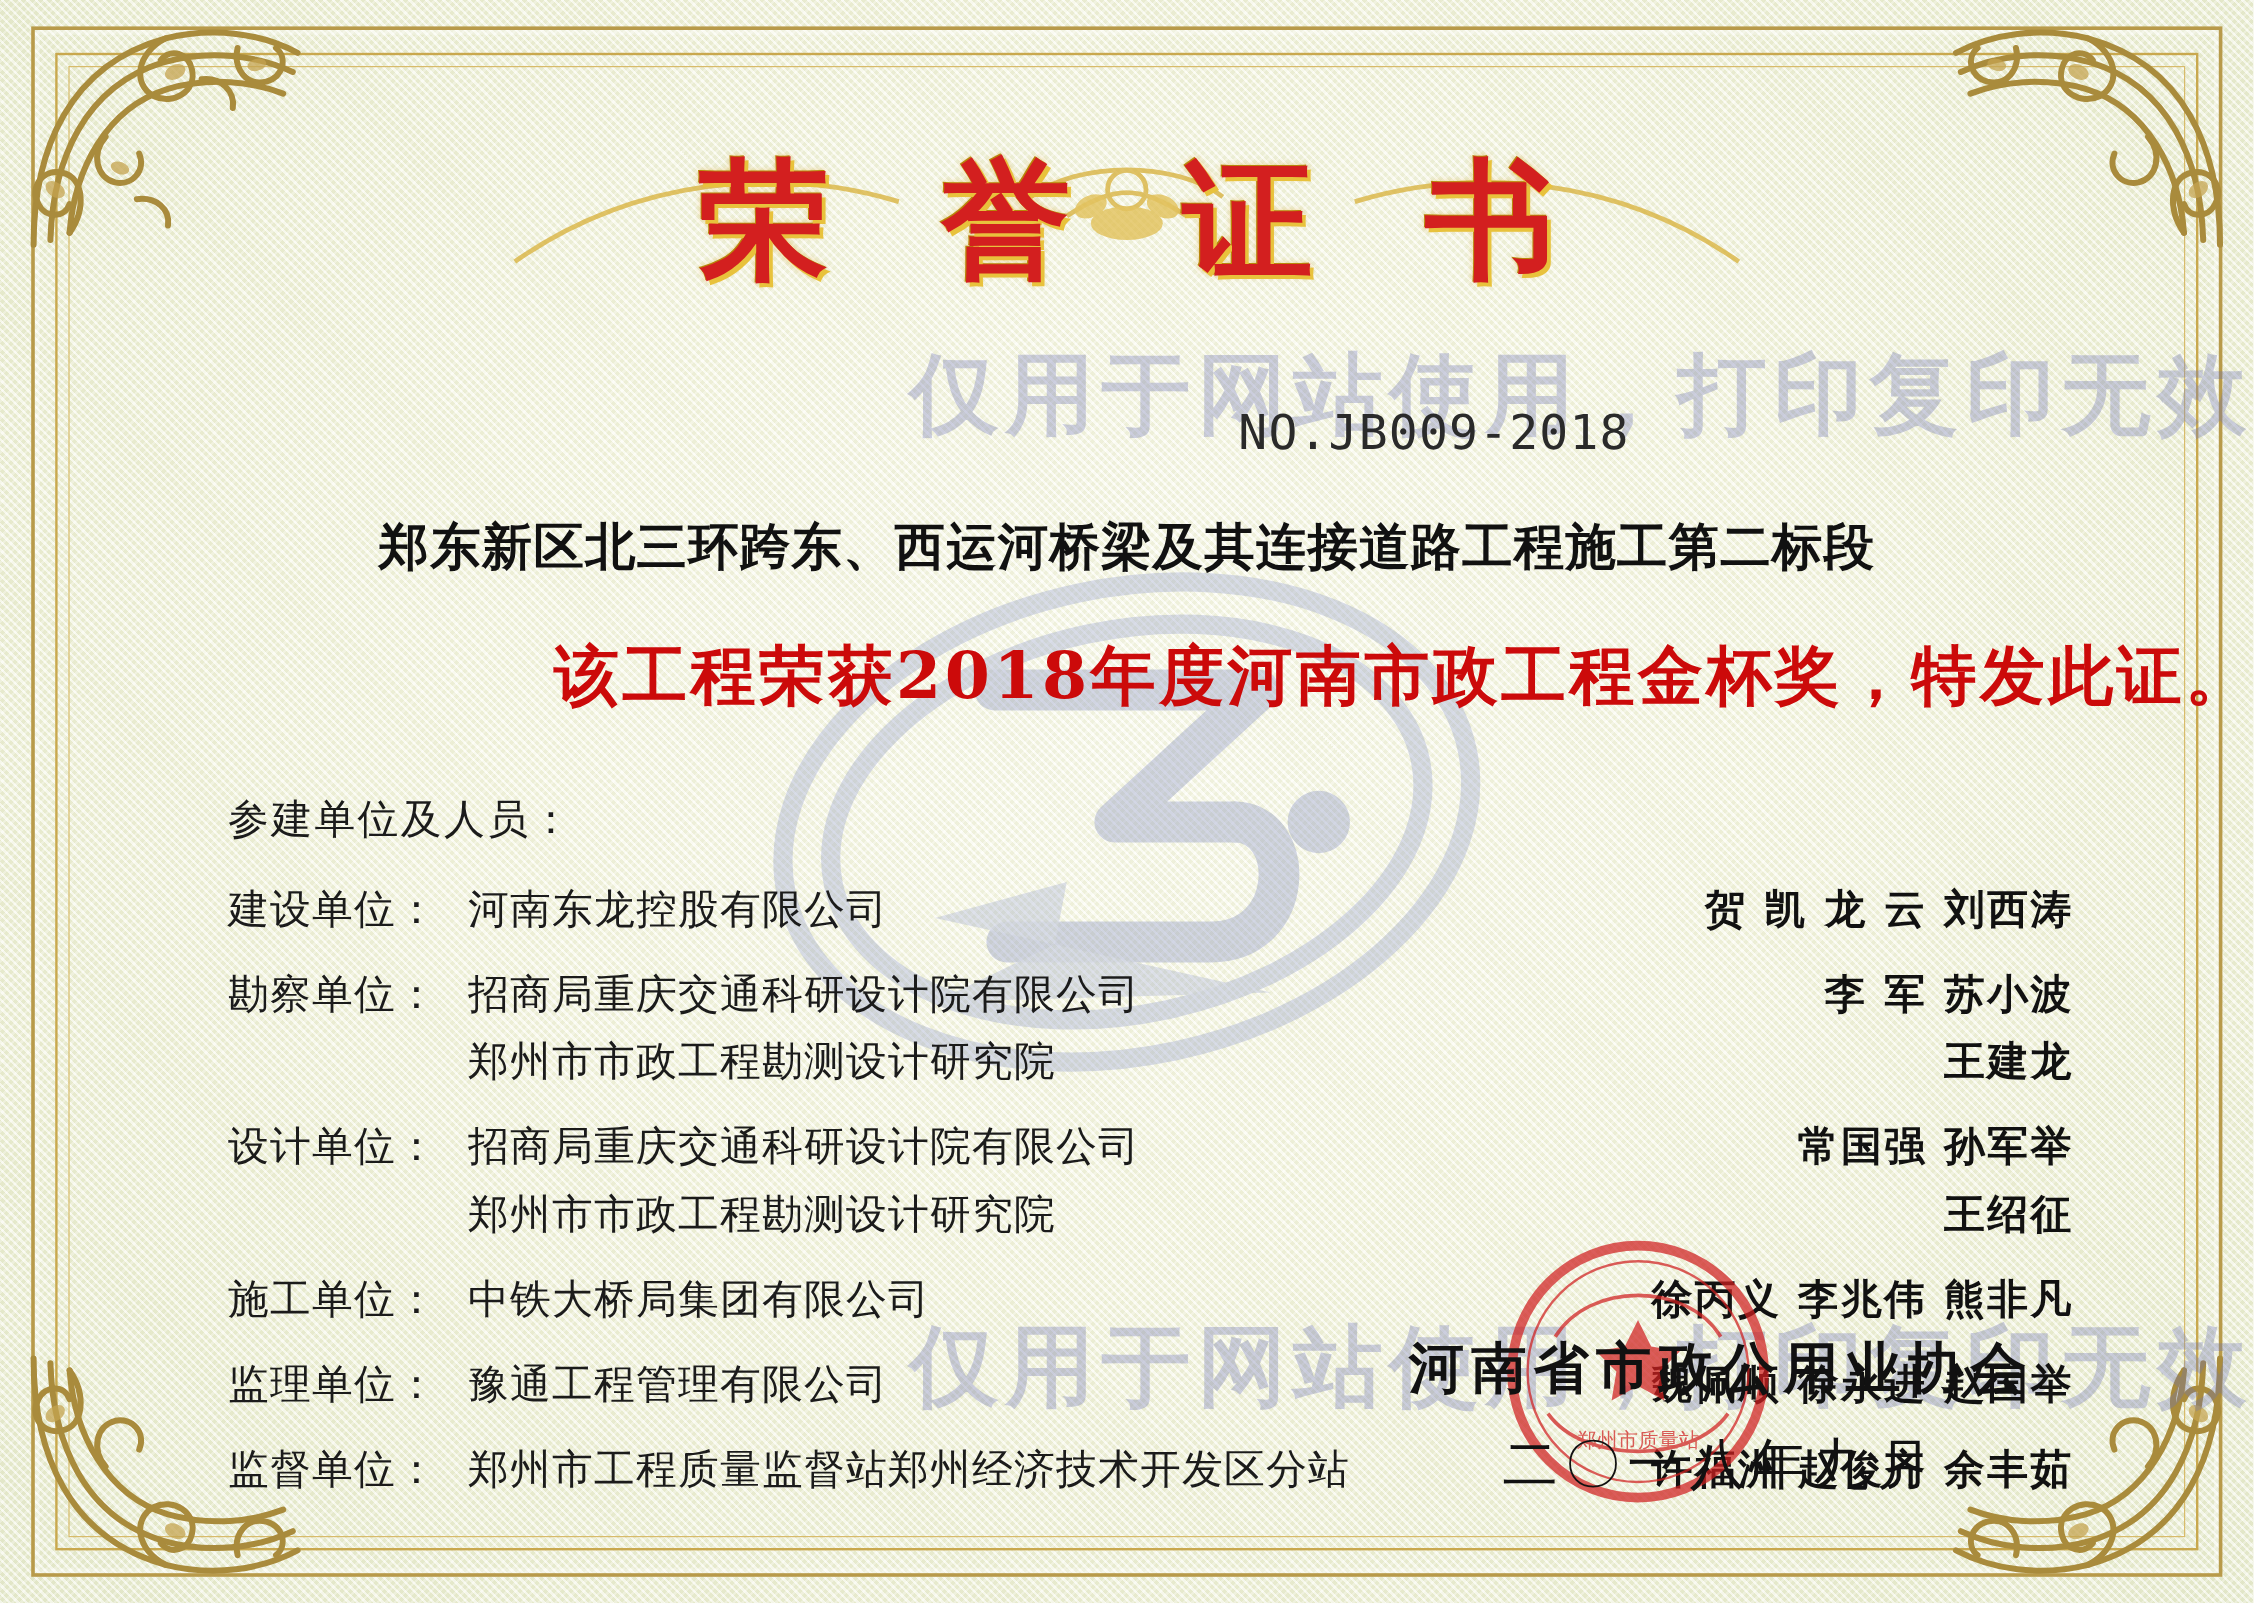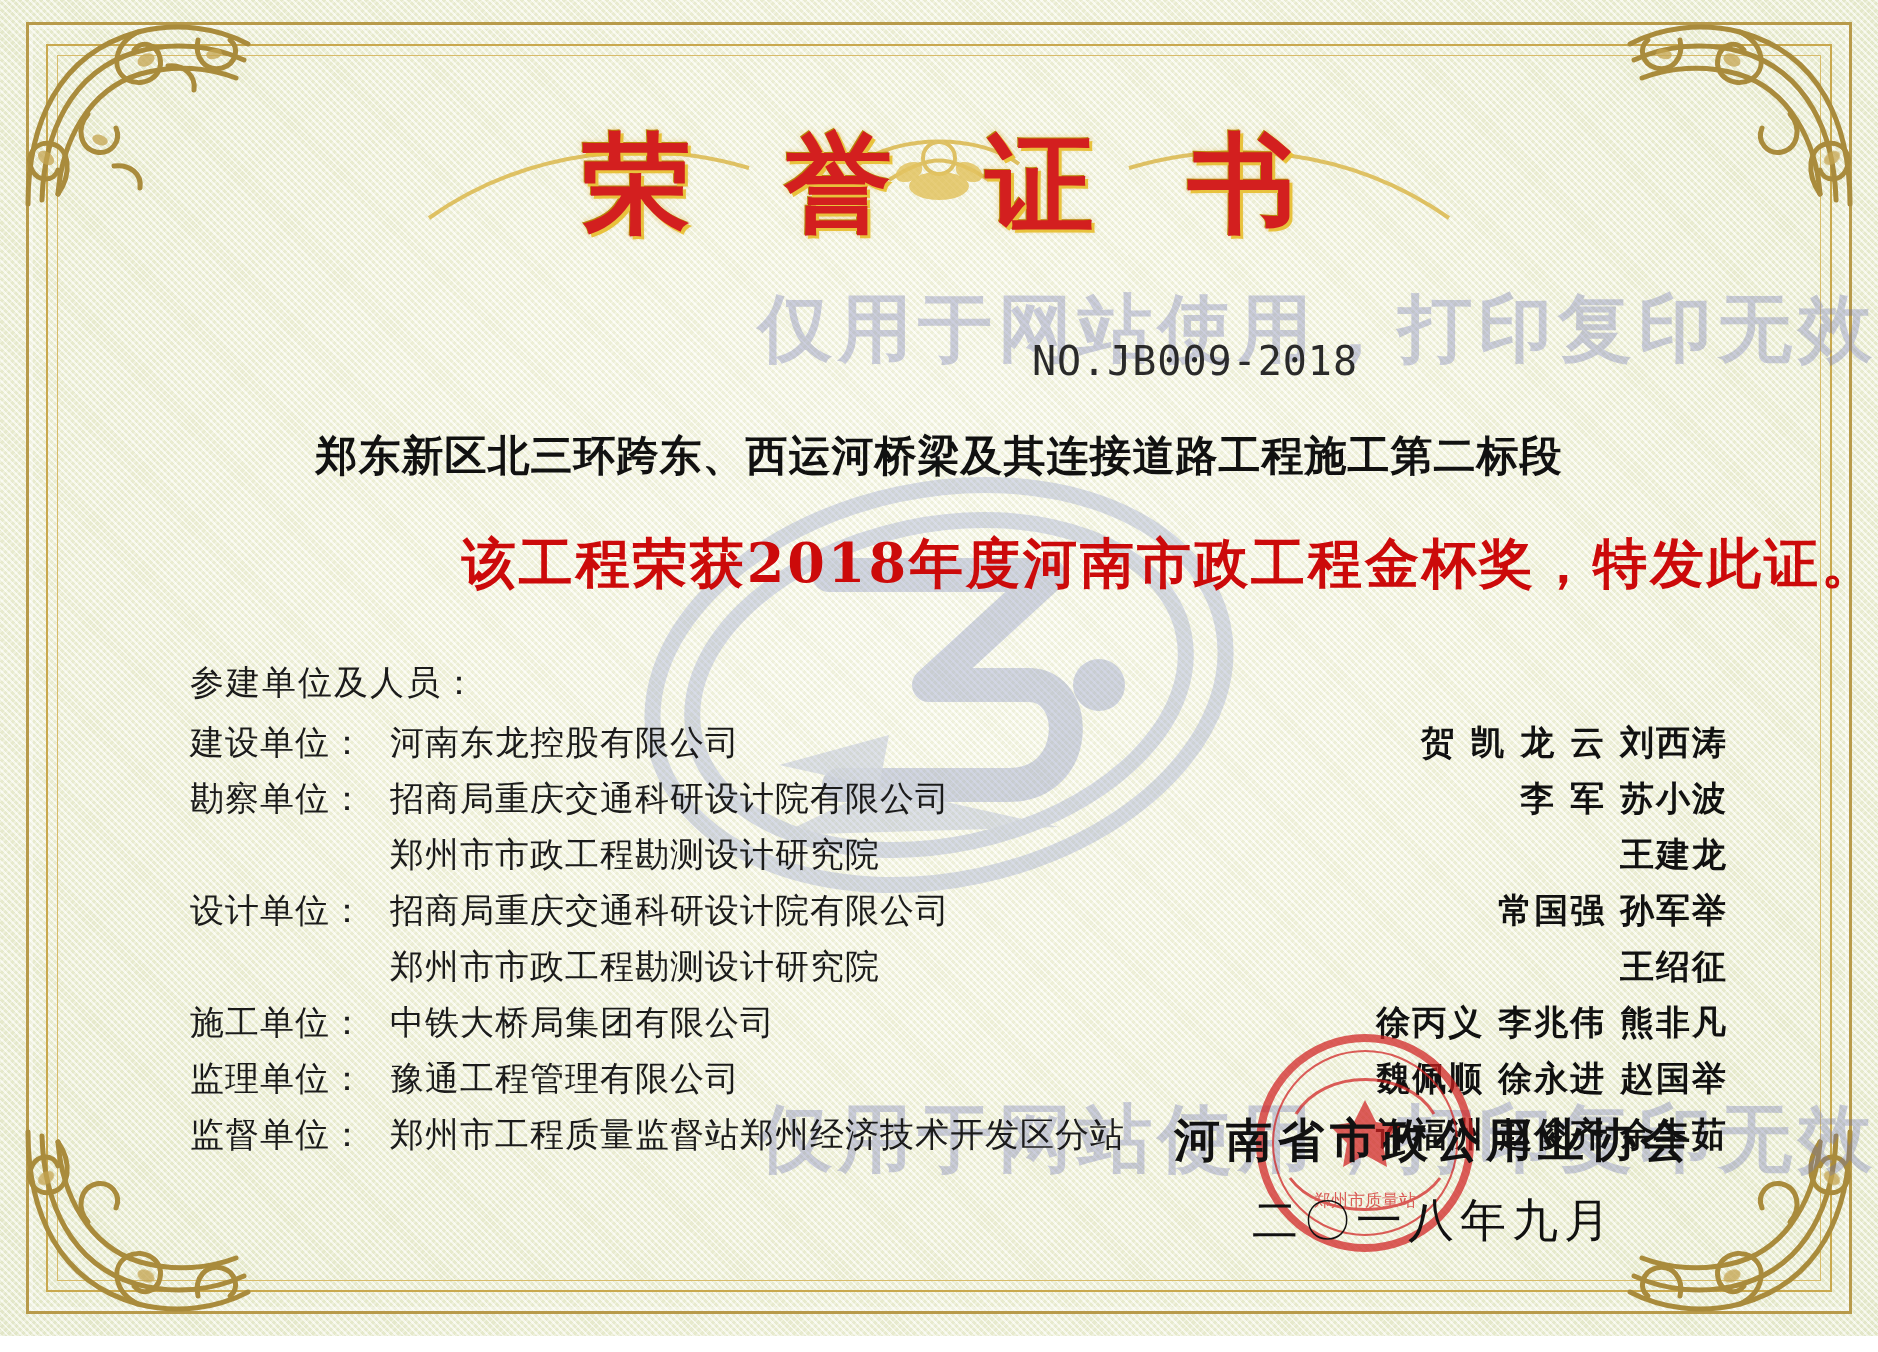--- a/index.html
+++ b/index.html
@@ -168,20 +168,21 @@
     margin-bottom: 10px;
     min-height: 44px;
   }
   .row .org-label {
     width: 200px;
     flex: 0 0 200px;
     font-family: "DejaVu Serif", serif;
     font-size: 34px;
     color: #1b1b1b;
     letter-spacing: 1px;
+    margin-top: 15px;
   }
   .row .org-name {
     flex: 1 1 auto;
     font-family: "DejaVu Serif", serif;
     font-size: 34px;
     color: #1b1b1b;
     letter-spacing: 1px;
   }
   .row .people {
     width: 470px;

